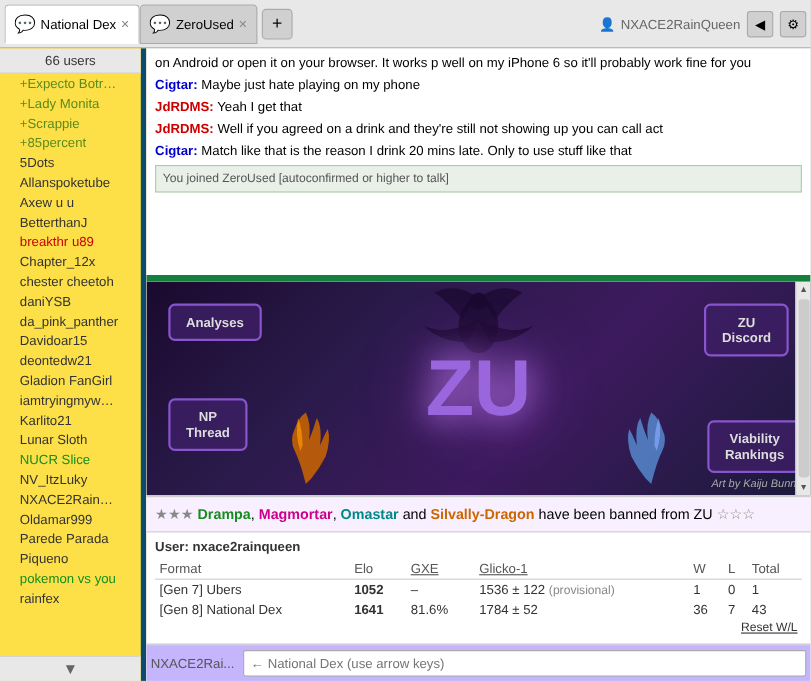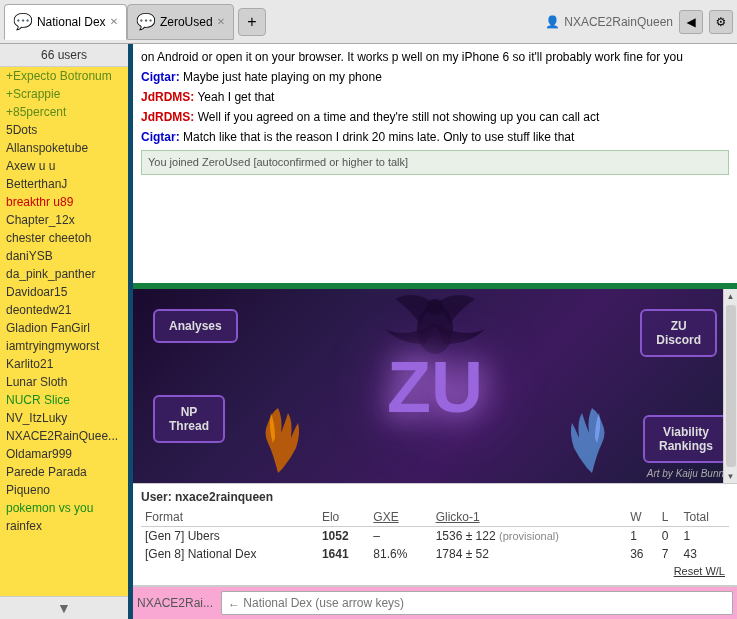--- a/index.html
+++ b/index.html
@@ -100,21 +100,21 @@
       padding: 4px 8px;
       font-size: 12px;
       color: #333;
       text-align: center;
     }
     #user-list {
       overflow-y: auto;
       flex: 1;
     }
     .user-item {
-      padding: 2px 6px;
+      padding: 2px 18px;
       font-size: 12px;
       cursor: pointer;
       white-space: nowrap;
       overflow: hidden;
       text-overflow: ellipsis;
     }
     .user-item.staff { color: #5c8a1c; }
     .user-item.highlighted { color: #c00; }
     .user-item.green { color: #178c1f; }
     .user-item.normal { color: #333; }
@@ -312,21 +312,21 @@
       text-decoration: underline;
       padding: 2px 4px;
       font-size: 11px;
     }
 
     
     #input-area {
       display: flex;
       align-items: center;
       border-top: 1px solid #ccc;
-      background: #f9a8d4;
+      background: #c4b5fd;
       padding: 4px;
       gap: 4px;
     }
     #chat-username-label {
       color: #555;
       font-size: 12px;
       white-space: nowrap;
       min-width: 80px;
     }
     #chat-input {
@@ -369,20 +369,21 @@
     </div>
   </div>
 </div>
 
 <div id="main">
 
   <div id="sidebar">
     <div id="user-count">66 users</div>
     <div id="user-list">
         <div class="user-item staff">+Expecto Botronum</div>
+        <div class="user-item staff">+Lady Monita</div>
         <div class="user-item staff">+Scrappie</div>
         <div class="user-item staff">+85percent</div>
         <div class="user-item normal">5Dots</div>
         <div class="user-item normal">Allanspoketube</div>
         <div class="user-item normal">Axew u u</div>
         <div class="user-item normal">BetterthanJ</div>
         <div class="user-item highlighted">breakthr u89</div>
         <div class="user-item normal">Chapter_12x</div>
         <div class="user-item normal">chester cheetoh</div>
         <div class="user-item normal">daniYSB</div>
@@ -414,21 +415,21 @@
       <div class="chat-line">
         <span class="chat-user cigtar">Cigtar:</span>
         <span> Maybe just hate playing on my phone</span>
       </div>
       <div class="chat-line">
         <span class="chat-user jdrdms">JdRDMS:</span>
         <span> Yeah I get that</span>
       </div>
       <div class="chat-line">
         <span class="chat-user jdrdms">JdRDMS:</span>
-        <span>  Well if you agreed on a time and they're still not showing up you can call act</span>
+        <span>  Well if you agreed on a drink and they're still not showing up you can call act</span>
       </div>
       <div class="chat-line">
         <span class="chat-user cigtar">Cigtar:</span>
         <span>  Match like that is the reason I drink 20 mins late. Only to use stuff like that</span>
       </div>
       <div class="join-notice">You joined ZeroUsed [autoconfirmed or higher to talk]</div>
     </div>
 
     <div id="banner-area">
       <div id="banner-bg">
@@ -466,20 +467,30 @@
       </div>
       <div id="art-credit">Art by Kaiju Bunny</div>
 
       <div id="banner-scroll">
         <div class="scroll-arrow">▲</div>
         <div class="scroll-thumb"></div>
         <div class="scroll-arrow">▼</div>
       </div>
     </div>
 
+    <div id="ban-notice">
+      <span class="star-icon">★★★ </span>
+      <span class="banned-user banned-green">Drampa</span><span>, </span>
+      <span class="banned-user banned-pink">Magmortar</span><span>, </span>
+      <span class="banned-user banned-teal">Omastar</span>
+      <span> and </span>
+      <span class="banned-user banned-orange">Silvally-Dragon</span>
+      <span> have been banned from ZU </span>
+      <span class="star-icon">☆☆☆</span>
+    </div>
 
     <div id="user-stats">
       <div class="stats-user-header">
         <span>User: </span><span>nxace2rainqueen</span>
       </div>
       <table id="stats-table">
         <thead>
           <tr>
             <th>Format</th>
             <th>Elo</th>

